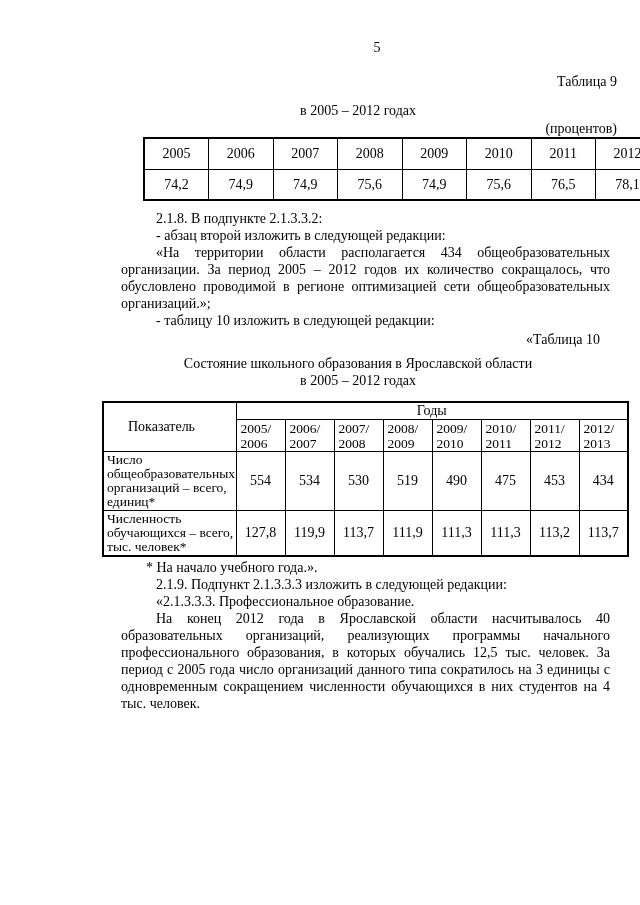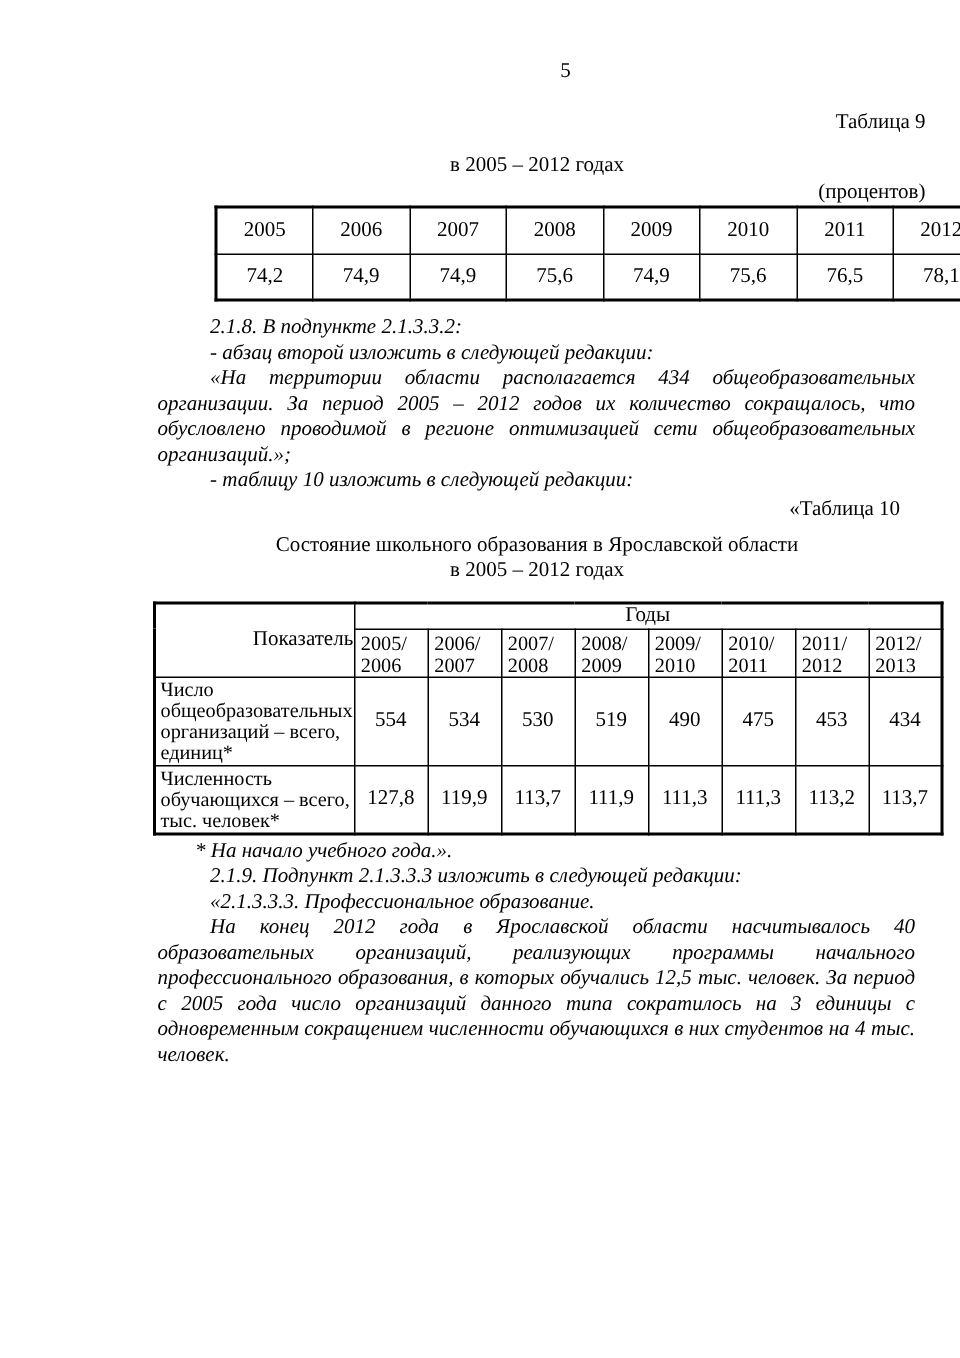--- a/index.html
+++ b/index.html
@@ -17,32 +17,32 @@
   .title { text-align: center; margin-top: 12px; }
   .units { text-align: right; margin-top: 1px; }
 
   table { border-collapse: collapse; table-layout: fixed; }
   table, td { border: 1px solid #000; }
   .t1, .t2 { border-width: 2px; }
 
   .t1 { width: 518px; margin-top: 0; margin-left: 44px; }
   .t1 td { height: 31px; text-align: center; vertical-align: middle; font-size: 14px; }
 
-  .text { margin-left: 6px; margin-right: 7px; text-align: justify; font-style: italic; }
+  .text { margin-left: 22px; margin-right: 7px; text-align: justify; }
   .text-top { margin-top: 9px; }
   .text-bottom { margin-top: 2px; }
   p.para { text-indent: 35px; }
   p.fnote { text-indent: 25px; text-align: left; }
   .cap10 { margin-top: 2px; padding-right: 17px; }
   .title2 { margin-top: 7px; }
 
   .t2 { width: 527px; margin-left: 3px; margin-top: 12px; }
   .t2 td { vertical-align: middle; }
   .t2 .ghdr { height: 17px; text-align: center; line-height: 15px; }
-  .t2 .ind-hdr { text-align: right; vertical-align: middle; }
+  .t2 .ind-hdr { text-align: left; vertical-align: middle; padding-left: 24px; }
   .t2 .yr { height: 31px; vertical-align: top; text-align: left; padding: 1px 1px 0 4px; line-height: 15px; font-size: 13.5px; }
   .t2 .lbl { text-align: left; vertical-align: top; padding: 1px 2px 1px 3px; line-height: 14px; font-size: 13.5px; }
   .t2 .val { text-align: center; font-size: 14px; }
   .t2 .r1 td { height: 58px; }
   .t2 .r2 td { height: 38px; }
 </style>
 </head>
 <body>
 
 <div class="page">

